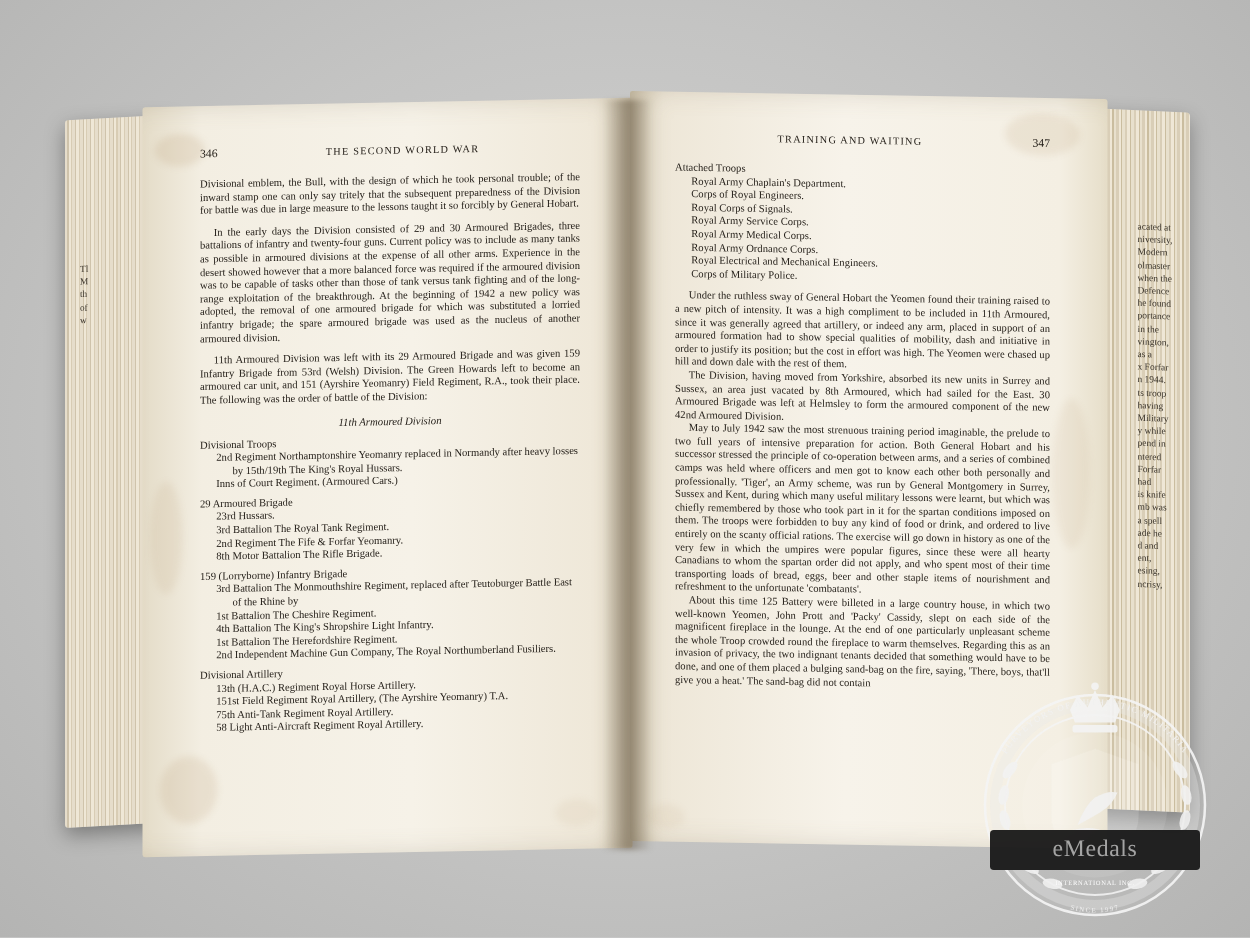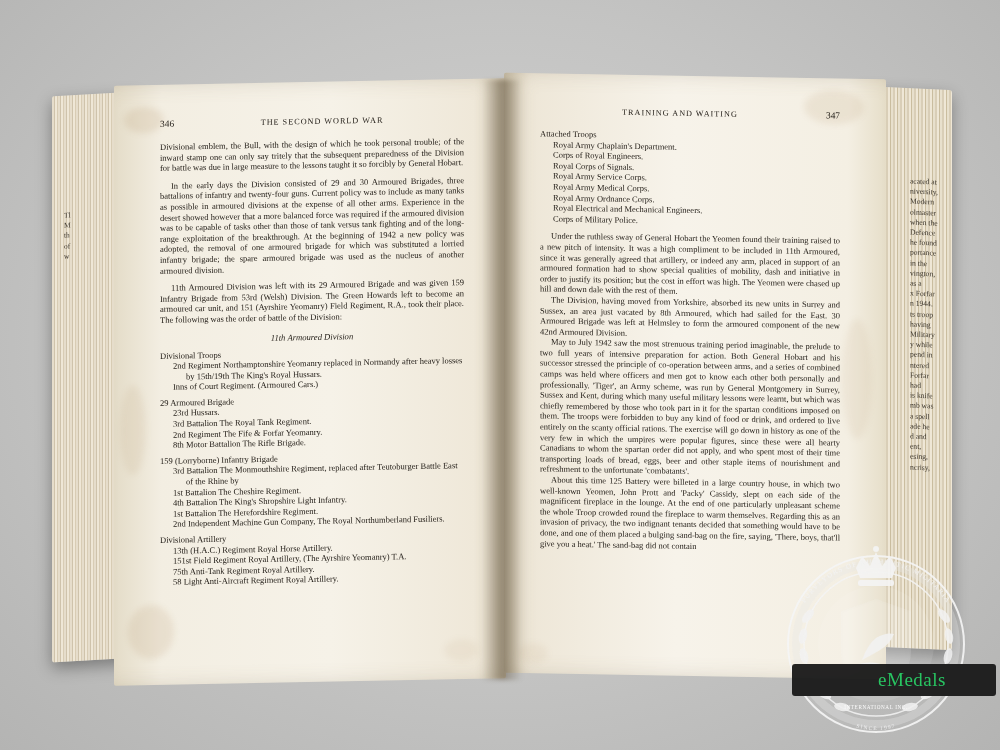--- a/index.html
+++ b/index.html
@@ -217,25 +217,24 @@
     position: absolute;
     left: 22px;
     bottom: 44px;
     width: 168px;
     height: 32px;
     background: #1b1b1b;
     border-radius: 3px;
     display: flex;
     align-items: center;
     justify-content: center;
-    color: #22c55e;
+    color: #a3a3a3;
     font-family: "Liberation Serif", serif;
     font-size: 19px;
     letter-spacing: .5px;
-    padding-left: 36px;
   }
   #wm-sub {
     position: absolute;
     left: 22px;
     bottom: 30px;
     width: 168px;
     text-align: center;
     color: #ffffff;
     font-size: 5.2px;
     letter-spacing: .6px;

